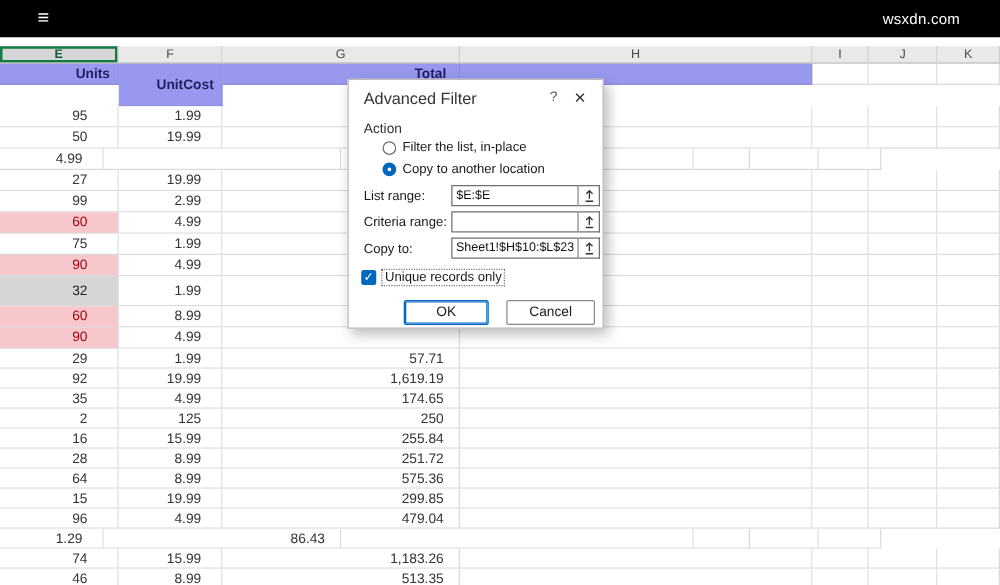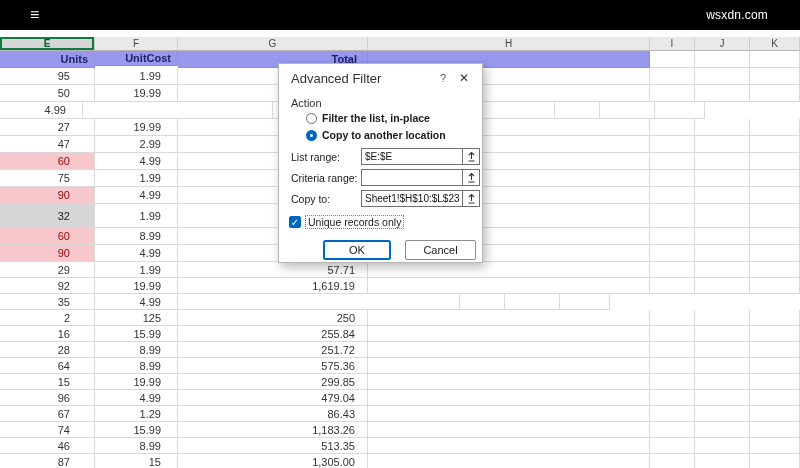--- a/index.html
+++ b/index.html
@@ -24,21 +24,21 @@
   .cell.colE{padding-right:24px;} .cell.colF{padding-right:16px;} .cell.colG{padding-right:12px;}
   .cell.pink{background:#f7c7cc;color:#9c0006;}
   .cell.gray{background:#d6d6d6;color:#222;}
 
   
   .dialog{position:absolute;left:278px;top:63px;width:205px;height:200px;background:#fff;border:1px solid #b8b8b8;box-shadow:3px 4px 10px rgba(0,0,0,.28);color:#1a1a1a;}
   .dlg-title{position:absolute;left:12px;top:7px;font-size:13px;color:#333;}
   .dlg-help{position:absolute;right:36px;top:8px;font-size:11px;color:#555;cursor:pointer;}
   .dlg-close{position:absolute;right:13px;top:7px;font-size:12px;color:#333;cursor:pointer;}
   .dlg-action{position:absolute;left:12px;top:33px;font-size:11px;color:#333;}
-  .radio-row{position:absolute;left:27px;display:flex;align-items:center;cursor:pointer;font-weight:bold;}
+  .radio-row{position:absolute;left:27px;display:flex;align-items:center;cursor:pointer;}
   .radio{width:11px;height:11px;border-radius:50%;border:1px solid #707070;background:#fff;flex:none;}
   .radio.on{border:4px solid #0067c0;}
   .radio-label{font-size:10.5px;margin-left:5px;color:#1a1a1a;}
   .field-row{position:absolute;left:12px;width:190px;height:18px;}
   .f-label{position:absolute;left:0;top:3px;font-size:10.5px;color:#1a1a1a;}
   .f-input{position:absolute;left:70px;top:0;width:102px;height:17px;border:1px solid #707070;font-family:"Liberation Sans",sans-serif;font-size:10px;padding:0 3px;color:#111;background:#fff;}
   .range-btn{position:absolute;left:172px;top:0;width:17px;height:17px;border:1px solid #707070;border-left:none;background:#fff;display:flex;align-items:center;justify-content:center;cursor:pointer;}
   .check-row{position:absolute;left:10px;display:flex;align-items:center;cursor:pointer;}
   .checkbox{width:12px;height:12px;background:#0067c0;border:1px solid #0067c0;border-radius:2px;color:#fff;font-size:10px;line-height:11px;text-align:center;flex:none;}
   .check-label{font-size:10.5px;margin-left:5px;outline:1px dotted #7a7a7a;padding:0 2px;color:#1a1a1a;text-align:center;}
@@ -59,21 +59,21 @@
       <div class="colheader" style="width: 83px;">F</div>
       <div class="colheader" style="width: 190px;">G</div>
       <div class="colheader" style="width: 282px;">H</div>
       <div class="colheader" style="width: 45px;">I</div>
       <div class="colheader" style="width: 55px;">J</div>
       <div class="colheader" style="width: 50px;">K</div>
     </div>
   <div class="grid" id="grid">
       <div class="row">
         <div class="cell hdr pE" style="width: 95px; height: 17px;">Units</div>
-        <div class="cell hdr pF" style="width: 83px; height: 15px;">UnitCost</div>
+        <div class="cell hdr pF" style="width: 83px; height: 34px;">UnitCost</div>
         <div class="cell hdr pG" style="width: 190px; height: 17px;">Total</div>
         <div class="cell hdr" style="width: 282px; height: 17px;"></div>
         <div class="cell" style="width: 45px; height: 17px;"></div>
         <div class="cell" style="width: 55px; height: 17px;"></div>
         <div class="cell" style="width: 50px; height: 17px;"></div>
       </div>
       <div class="row">
         <div class="cell colE" style="width: 95px; height: 17px;">95</div>
         <div class="cell colF" style="width: 83px; height: 17px;">1.99</div>
         <div class="cell colG" style="width: 190px; height: 17px;"></div>
@@ -102,21 +102,21 @@
       <div class="row">
         <div class="cell colE" style="width: 95px; height: 17px;">27</div>
         <div class="cell colF" style="width: 83px; height: 17px;">19.99</div>
         <div class="cell colG" style="width: 190px; height: 17px;"></div>
         <div class="cell" style="width: 282px; height: 17px;"></div>
         <div class="cell" style="width: 45px; height: 17px;"></div>
         <div class="cell" style="width: 55px; height: 17px;"></div>
         <div class="cell" style="width: 50px; height: 17px;"></div>
       </div>
       <div class="row">
-        <div class="cell colE" style="width: 95px; height: 17px;">47</div>
+        <div class="cell colE" style="width: 95px; height: 17px;">99</div>
         <div class="cell colF" style="width: 83px; height: 17px;">2.99</div>
         <div class="cell colG" style="width: 190px; height: 17px;"></div>
         <div class="cell" style="width: 282px; height: 17px;"></div>
         <div class="cell" style="width: 45px; height: 17px;"></div>
         <div class="cell" style="width: 55px; height: 17px;"></div>
         <div class="cell" style="width: 50px; height: 17px;"></div>
       </div>
       <div class="row">
         <div class="cell colE pink" style="width: 95px; height: 17px;">60</div>
         <div class="cell colF" style="width: 83px; height: 17px;">4.99</div>
@@ -185,20 +185,21 @@
         <div class="cell colF" style="width: 83px; height: 16px;">19.99</div>
         <div class="cell colG" style="width: 190px; height: 16px;">1,619.19</div>
         <div class="cell" style="width: 282px; height: 16px;"></div>
         <div class="cell" style="width: 45px; height: 16px;"></div>
         <div class="cell" style="width: 55px; height: 16px;"></div>
         <div class="cell" style="width: 50px; height: 16px;"></div>
       </div>
       <div class="row">
         <div class="cell colE" style="width: 95px; height: 16px;">35</div>
         <div class="cell colF" style="width: 83px; height: 16px;">4.99</div>
+        <div class="cell colG" style="width: 190px; height: 16px;">174.65</div>
         <div class="cell" style="width: 282px; height: 16px;"></div>
         <div class="cell" style="width: 45px; height: 16px;"></div>
         <div class="cell" style="width: 55px; height: 16px;"></div>
         <div class="cell" style="width: 50px; height: 16px;"></div>
       </div>
       <div class="row">
         <div class="cell colE" style="width: 95px; height: 16px;">2</div>
         <div class="cell colF" style="width: 83px; height: 16px;">125</div>
         <div class="cell colG" style="width: 190px; height: 16px;">250</div>
         <div class="cell" style="width: 282px; height: 16px;"></div>
@@ -245,21 +246,20 @@
       <div class="row">
         <div class="cell colE" style="width: 95px; height: 16px;">96</div>
         <div class="cell colF" style="width: 83px; height: 16px;">4.99</div>
         <div class="cell colG" style="width: 190px; height: 16px;">479.04</div>
         <div class="cell" style="width: 282px; height: 16px;"></div>
         <div class="cell" style="width: 45px; height: 16px;"></div>
         <div class="cell" style="width: 55px; height: 16px;"></div>
         <div class="cell" style="width: 50px; height: 16px;"></div>
       </div>
       <div class="row">
-        <div class="cell colE" style="width: 95px; height: 16px;">67</div>
         <div class="cell colF" style="width: 83px; height: 16px;">1.29</div>
         <div class="cell colG" style="width: 190px; height: 16px;">86.43</div>
         <div class="cell" style="width: 282px; height: 16px;"></div>
         <div class="cell" style="width: 45px; height: 16px;"></div>
         <div class="cell" style="width: 55px; height: 16px;"></div>
         <div class="cell" style="width: 50px; height: 16px;"></div>
       </div>
       <div class="row">
         <div class="cell colE" style="width: 95px; height: 16px;">74</div>
         <div class="cell colF" style="width: 83px; height: 16px;">15.99</div>

